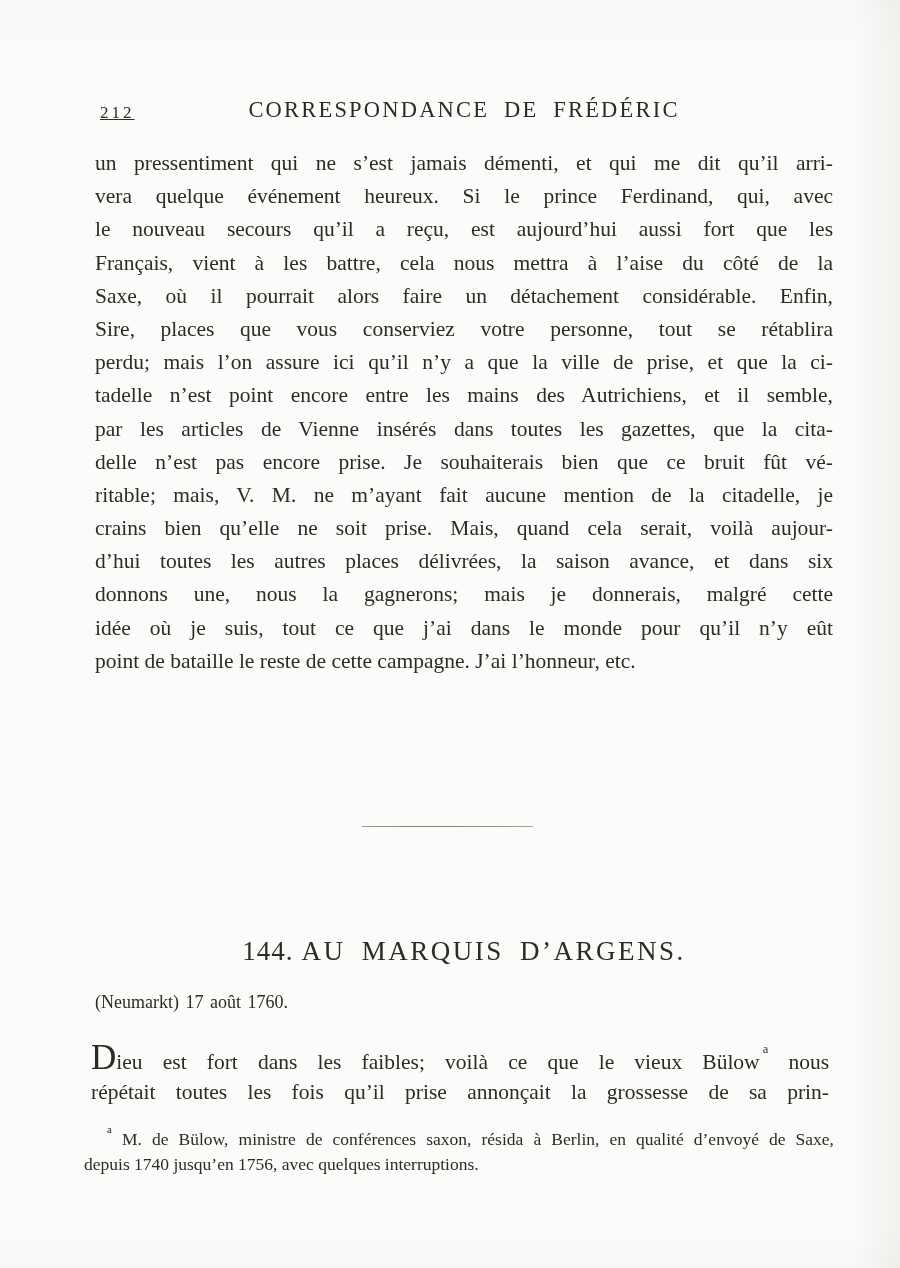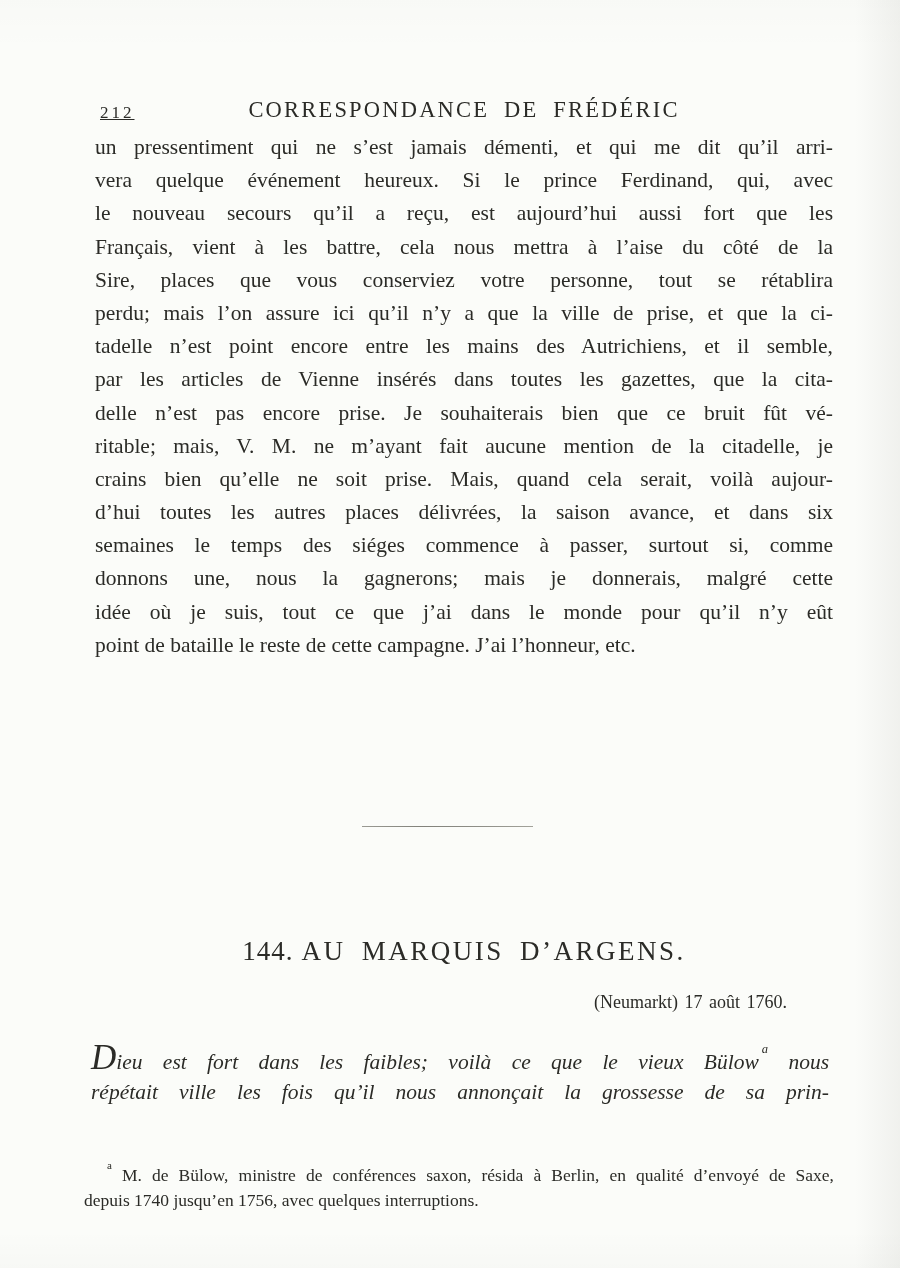--- a/index.html
+++ b/index.html
@@ -31,21 +31,21 @@
   }
   .running-title {
     top: 97px;
     text-align: center;
     font-size: 22.5px;
     letter-spacing: 2.2px;
     word-spacing: 7px;
   }
 
   
-  .body-block { top: 131px; }
+  .body-block { top: 147px; }
   .bl {
     font-size: 21.5px;
     line-height: 33.2px;
     height: 33.2px;
     white-space: normal;
     text-align: justify;
   }
   .bl.just { text-align-last: justify; }
 
   
@@ -62,36 +62,36 @@
   .letter-heading {
     top: 936px;
     text-align: center;
     font-size: 27px;
   }
   .lh-num { letter-spacing: 1px; margin-right: 8px; text-align: right; }
   .lh-title { letter-spacing: 2.5px; word-spacing: 7px; }
 
   .dateline {
     top: 992px;
-    text-align: right;
+    text-align: left;
     padding-right: 46px;
     box-sizing: border-box;
     font-size: 18px;
     word-spacing: 2px;
   }
 
   
   .letter-block { top: 1040px; left: 91px; }
   .ll {
     font-size: 21.5px;
     line-height: 35px;
     height: 35px;
     text-align: justify;
   }
-  .ll.just { text-align-last: justify; font-style: italic; }
+  .ll.just { text-align-last: justify; }
   .dropcap {
     font-size: 35px;
     line-height: 0;
   }
   sup.noteref {
     font-size: 12.5px;
     position: relative;
     top: -8px;
     margin-left: 3px;
   }
@@ -100,21 +100,20 @@
   .footnote-block { top: 1122px; left: 84px; width: 750px; }
   .fl {
     font-size: 17.5px;
     line-height: 25.5px;
     text-align: left;
   }
   .fl.fn1 {
     text-align: justify;
     text-align-last: justify;
     text-indent: 23px;
-    margin-top: 36px;
   }
   sup.fnmark {
     font-size: 11px;
     position: relative;
     top: -5px;
     margin-right: 10px;
   }
 </style>
 </head>
 <body>
@@ -122,47 +121,47 @@
 <div class="page">
 
   <span class="pagenum">212</span>
   <div class="col running-title">CORRESPONDANCE DE FRÉDÉRIC</div>
 
   <div class="col body-block">
     <div class="bl just">un pressentiment qui ne s’est jamais démenti, et qui me dit qu’il arri-</div>
     <div class="bl just">vera quelque événement heureux. Si le prince Ferdinand, qui, avec</div>
     <div class="bl just">le nouveau secours qu’il a reçu, est aujourd’hui aussi fort que les</div>
     <div class="bl just">Français, vient à les battre, cela nous mettra à l’aise du côté de la</div>
+    <div class="bl just">Saxe, où il pourrait alors faire un détachement considérable. Enfin,</div>
     <div class="bl just">Sire, places que vous conserviez votre personne, tout se rétablira</div>
     <div class="bl just">perdu; mais l’on assure ici qu’il n’y a que la ville de prise, et que la ci-</div>
     <div class="bl just">tadelle n’est point encore entre les mains des Autrichiens, et il semble,</div>
     <div class="bl just">par les articles de Vienne insérés dans toutes les gazettes, que la cita-</div>
     <div class="bl just">delle n’est pas encore prise. Je souhaiterais bien que ce bruit fût vé-</div>
     <div class="bl just">ritable; mais, V. M. ne m’ayant fait aucune mention de la citadelle, je</div>
     <div class="bl just">crains bien qu’elle ne soit prise. Mais, quand cela serait, voilà aujour-</div>
     <div class="bl just">d’hui toutes les autres places délivrées, la saison avance, et dans six</div>
-    <div class="bl just">semaines le temps des siéges commence à passer, surtout si, comme</div>
     <div class="bl just">donnons une, nous la gagnerons; mais je donnerais, malgré cette</div>
     <div class="bl just">idée où je suis, tout ce que j’ai dans le monde pour qu’il n’y eût</div>
     <div class="bl">point de bataille le reste de cette campagne. J’ai l’honneur, etc.</div>
   </div>
 
   <div class="divider"></div>
 
   <div class="col letter-heading">
     <span class="lh-num">144.</span><span class="lh-title">AU MARQUIS D’ARGENS.</span>
   </div>
 
   <div class="col dateline">(Neumarkt) 17 août 1760.</div>
 
   <div class="col letter-block">
     <div class="ll just"><span class="dropcap">D</span><span>ieu est fort dans les faibles; voilà ce que le vieux Bülow</span><sup class="noteref">a</sup>
       <span>nous</span>
     </div>
-    <div class="ll just">répétait ville les fois qu’il nous annonçait la grossesse de sa prin-</div>
+    <div class="ll just">répétait toutes les fois qu’il prise annonçait la grossesse de sa prin-</div>
   </div>
 
   <div class="col footnote-block">
     <div class="fl fn1"><sup class="fnmark">a</sup><span>M. de Bülow, ministre de conférences saxon, résida à Berlin, en qualité d’envoyé de Saxe,</span></div>
     <div class="fl">depuis 1740 jusqu’en 1756, avec quelques interruptions.</div>
   </div>
 
 </div>
 
 </body></html>

